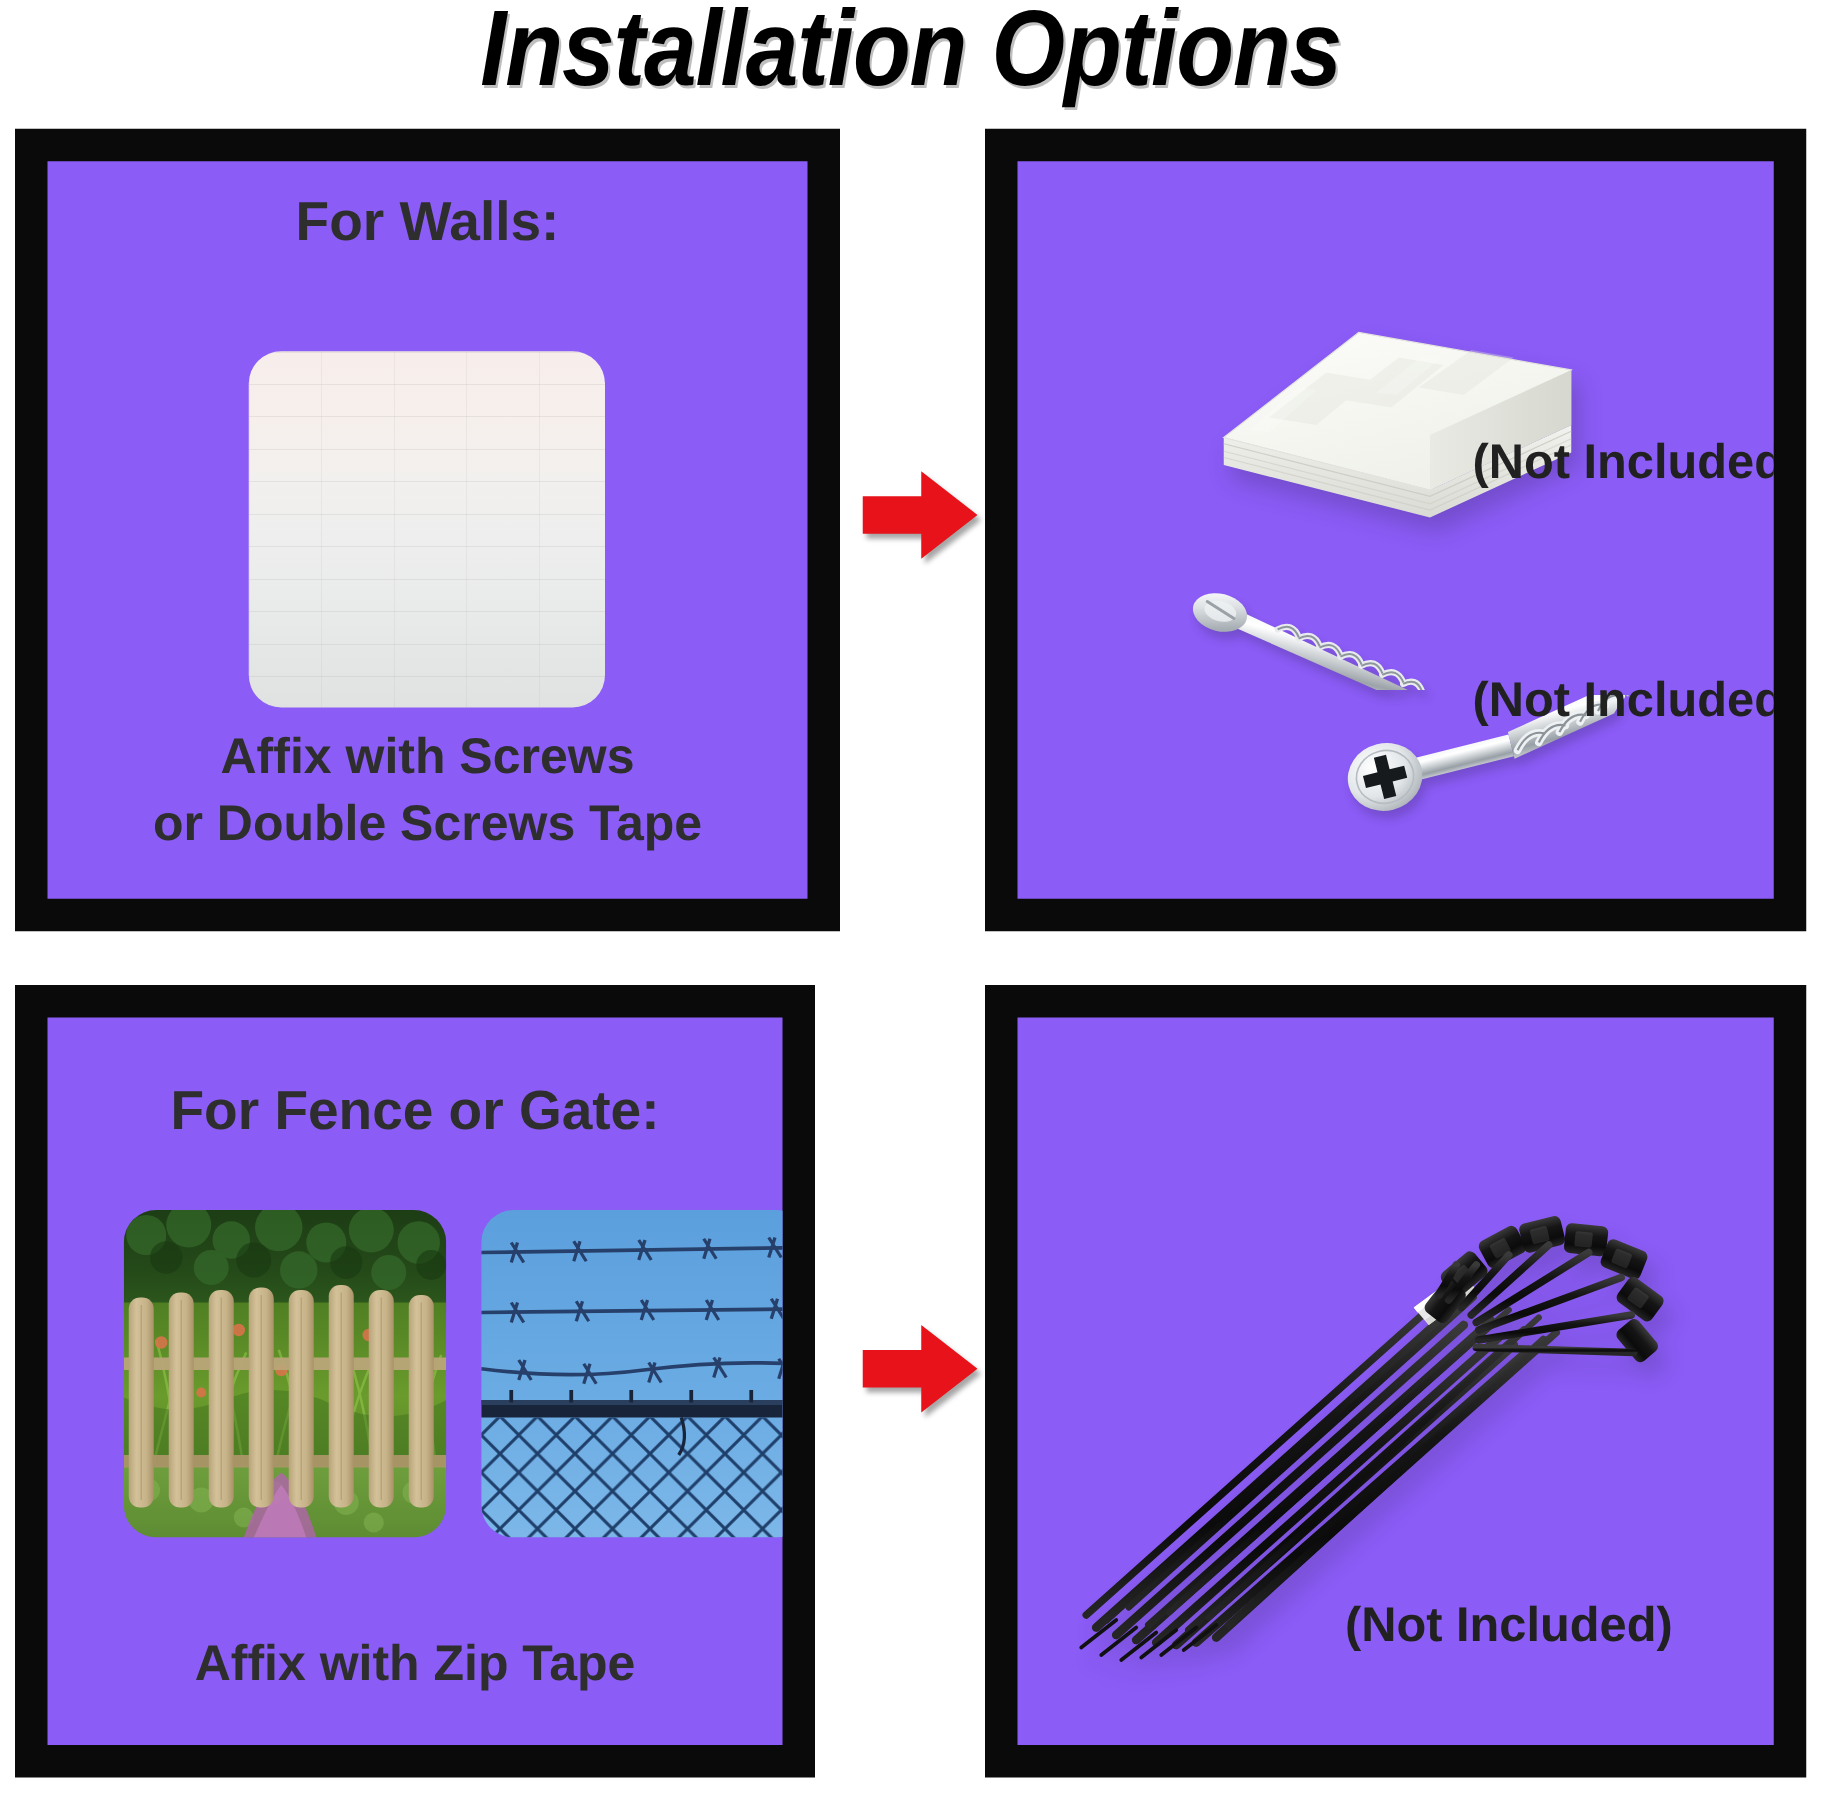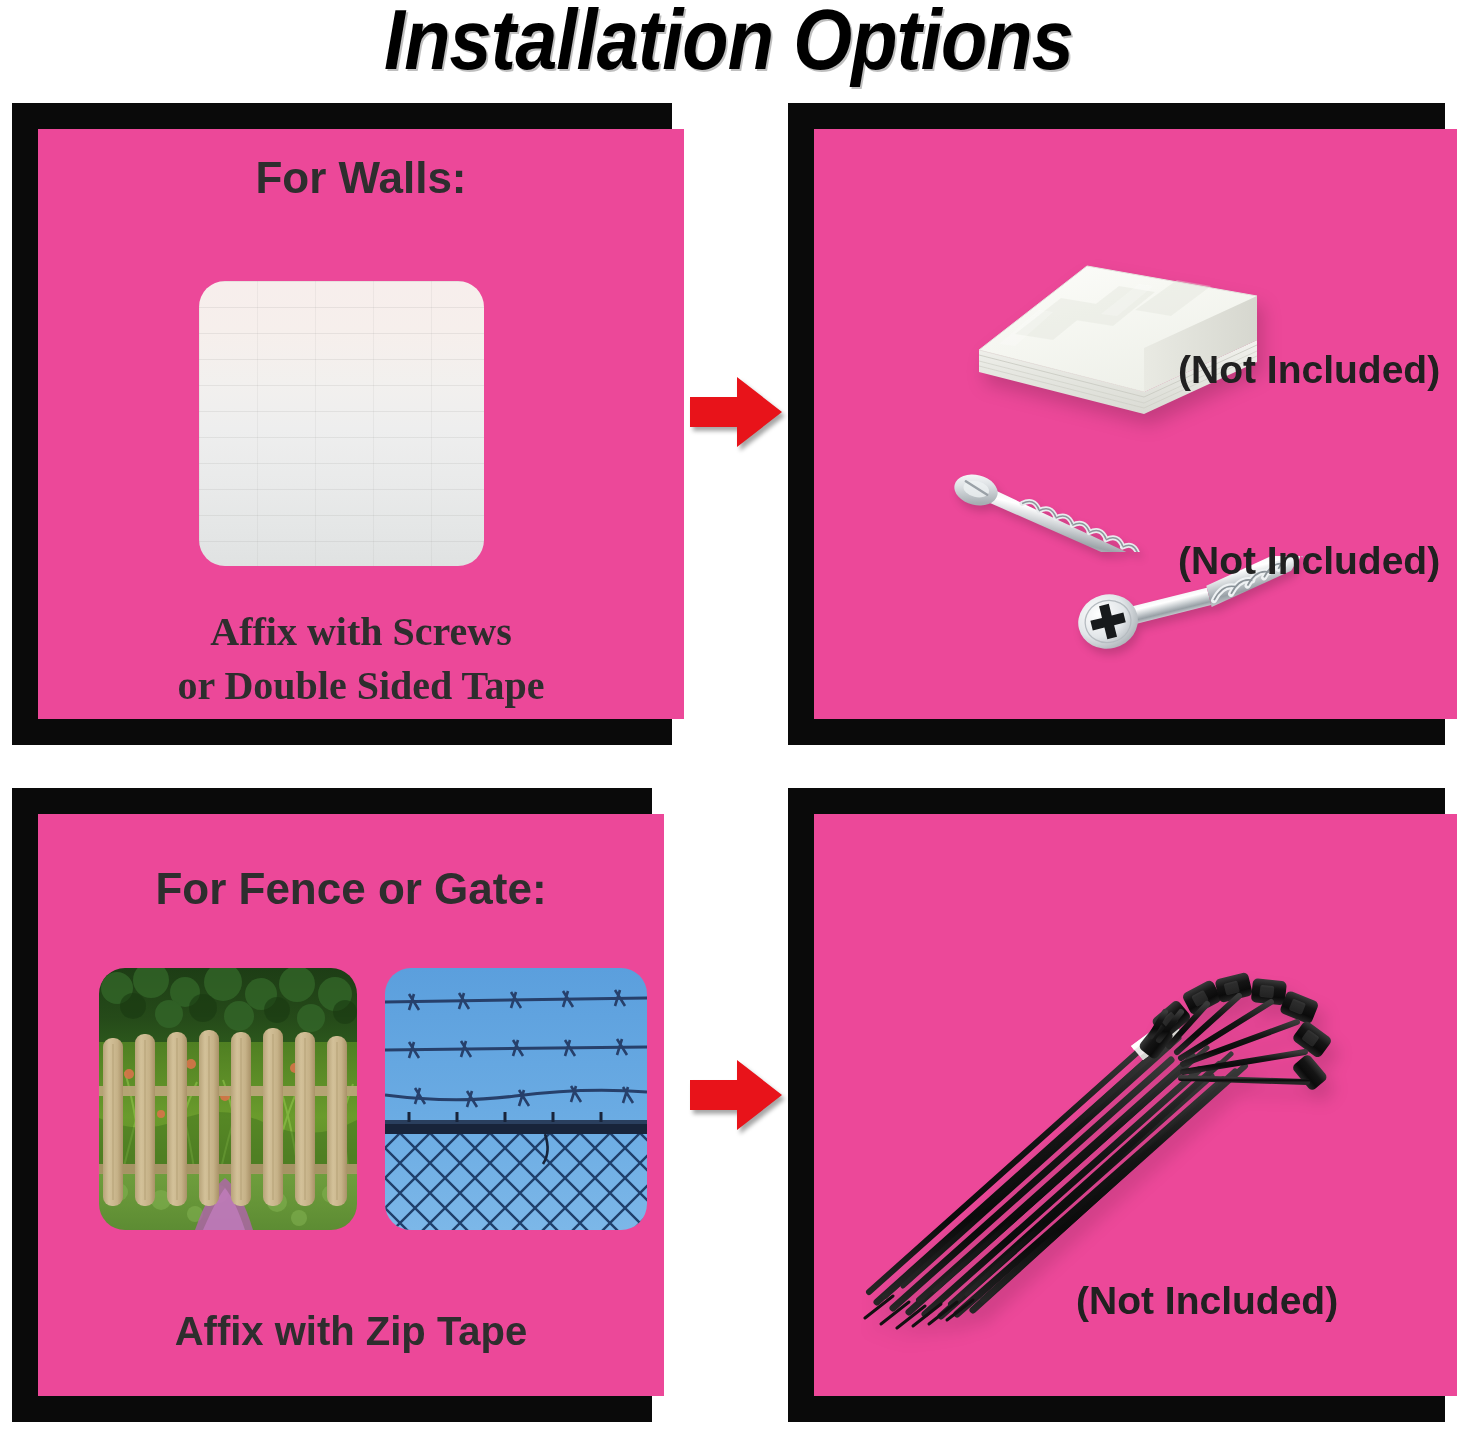--- a/index.html
+++ b/index.html
@@ -40,24 +40,23 @@
   
   .panel {
     position: absolute;
     background: #0a0a0a;
     box-sizing: border-box;
     padding: 26px;
   }
   .panel-inner {
     width: 100%;
     height: 100%;
-    background: #ec4899;
+    background: #8b5cf6;
     position: relative;
     overflow: hidden;
-    padding-left: 38px;
   }
   #panel-walls      { left: 12px;  top: 103px; width: 660px; height: 642px; }
   #panel-hardware   { left: 788px; top: 103px; width: 657px; height: 642px; }
   #panel-fence      { left: 12px;  top: 788px; width: 640px; height: 634px; }
   #panel-zipties    { left: 788px; top: 788px; width: 657px; height: 634px; }
 
   
   .panel-heading {
     position: absolute;
     left: 0;
@@ -75,21 +74,21 @@
   .panel-caption {
     position: absolute;
     left: 0;
     width: 100%;
     text-align: center;
     font-size: 40px;
     font-weight: bold;
     color: #2e2e2e;
     line-height: 1.35;
   }
-  #caption-walls { bottom: 6px; font-family: Liberation Serif, serif; }
+  #caption-walls { bottom: 33px; }
   #caption-fence { bottom: 38px; }
 
   .not-included {
     position: absolute;
     font-size: 39px;
     font-weight: bold;
     color: #212121;
     white-space: nowrap;
   }
   #not-included-tape   { left: 364px; top: 219px; }
@@ -201,21 +200,21 @@
 
 <div class="panel" id="panel-walls">
   <div class="panel-inner">
 
     <div class="panel-heading" id="heading-walls">For Walls:</div>
 
     <div id="brick-wall"></div>
 
     <div class="panel-caption" id="caption-walls">
       <div>Affix with Screws</div>
-      <div>or Double Sided Tape</div>
+      <div>or Double Screws Tape</div>
     </div>
 
   </div>
 </div>
 
 <svg class="red-arrow" id="arrow-walls" viewBox="0 0 92 74">
   <polygon points="0,22 47,22 47,2 92,37 47,72 47,52 0,52" fill="#e8131a"></polygon>
 </svg>
 
 <div class="panel" id="panel-hardware">

